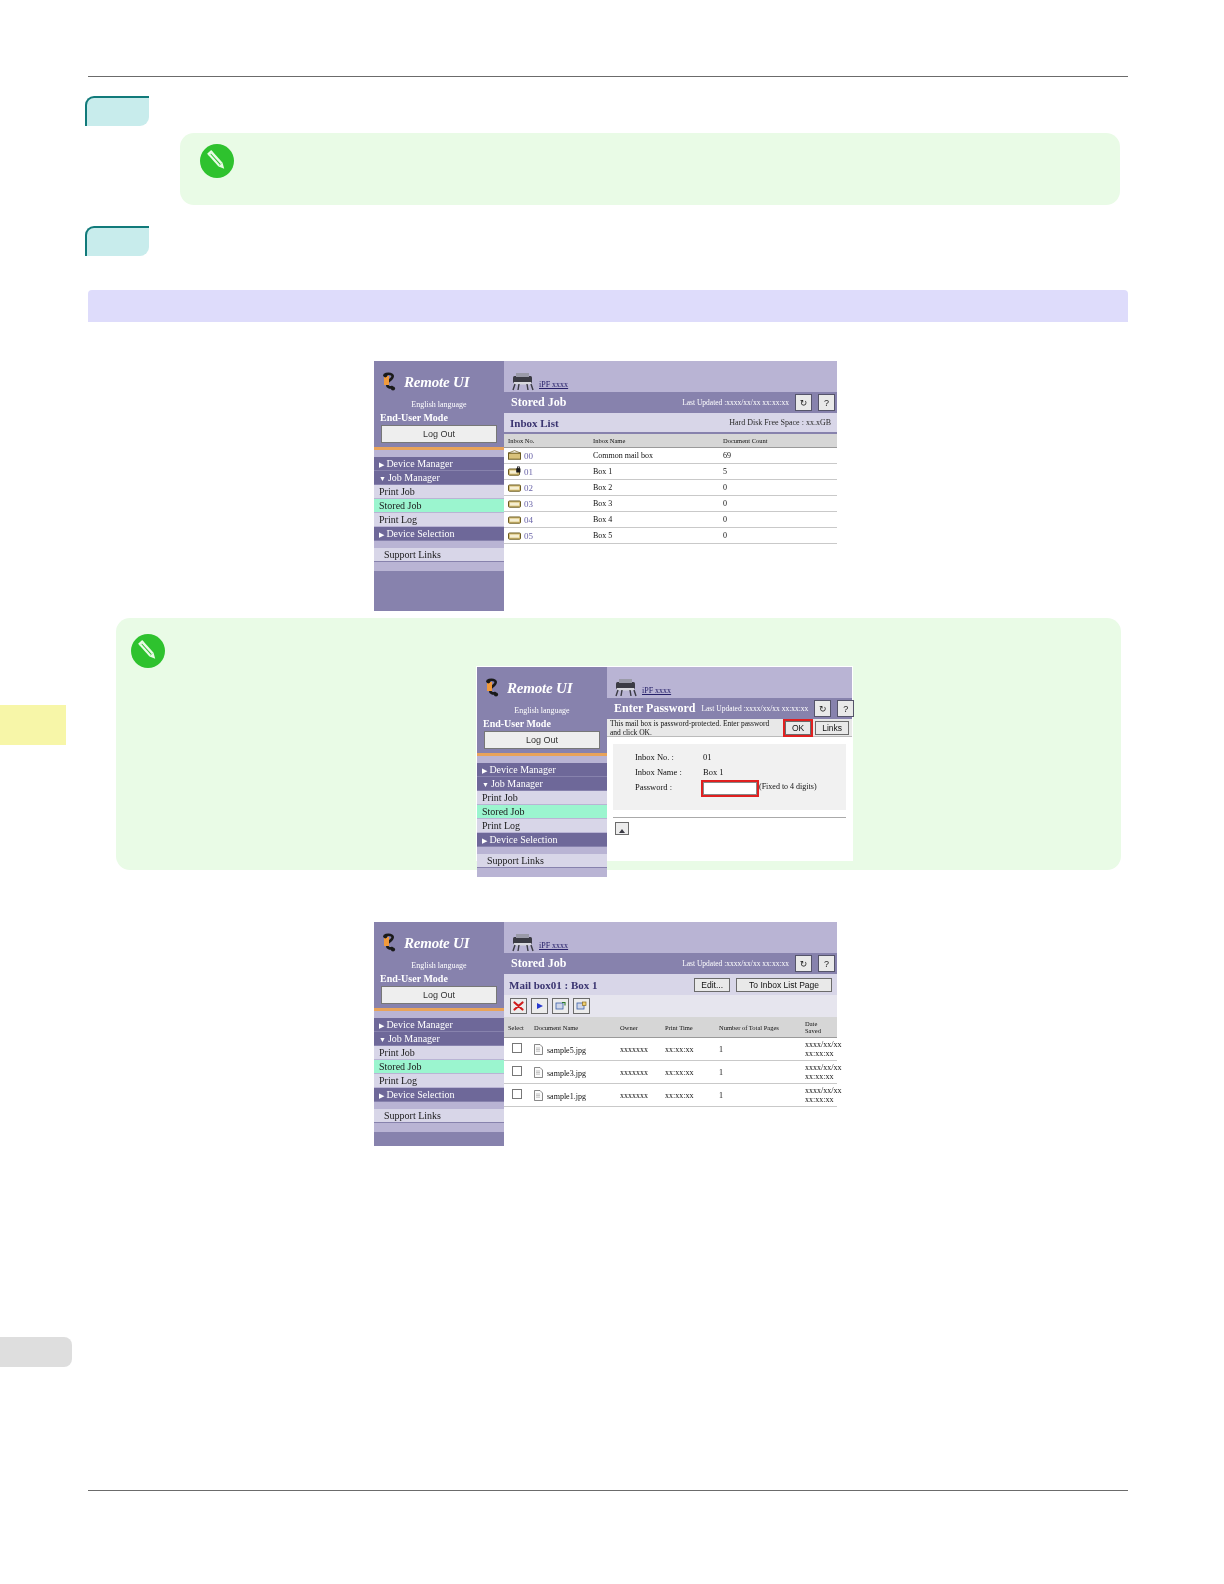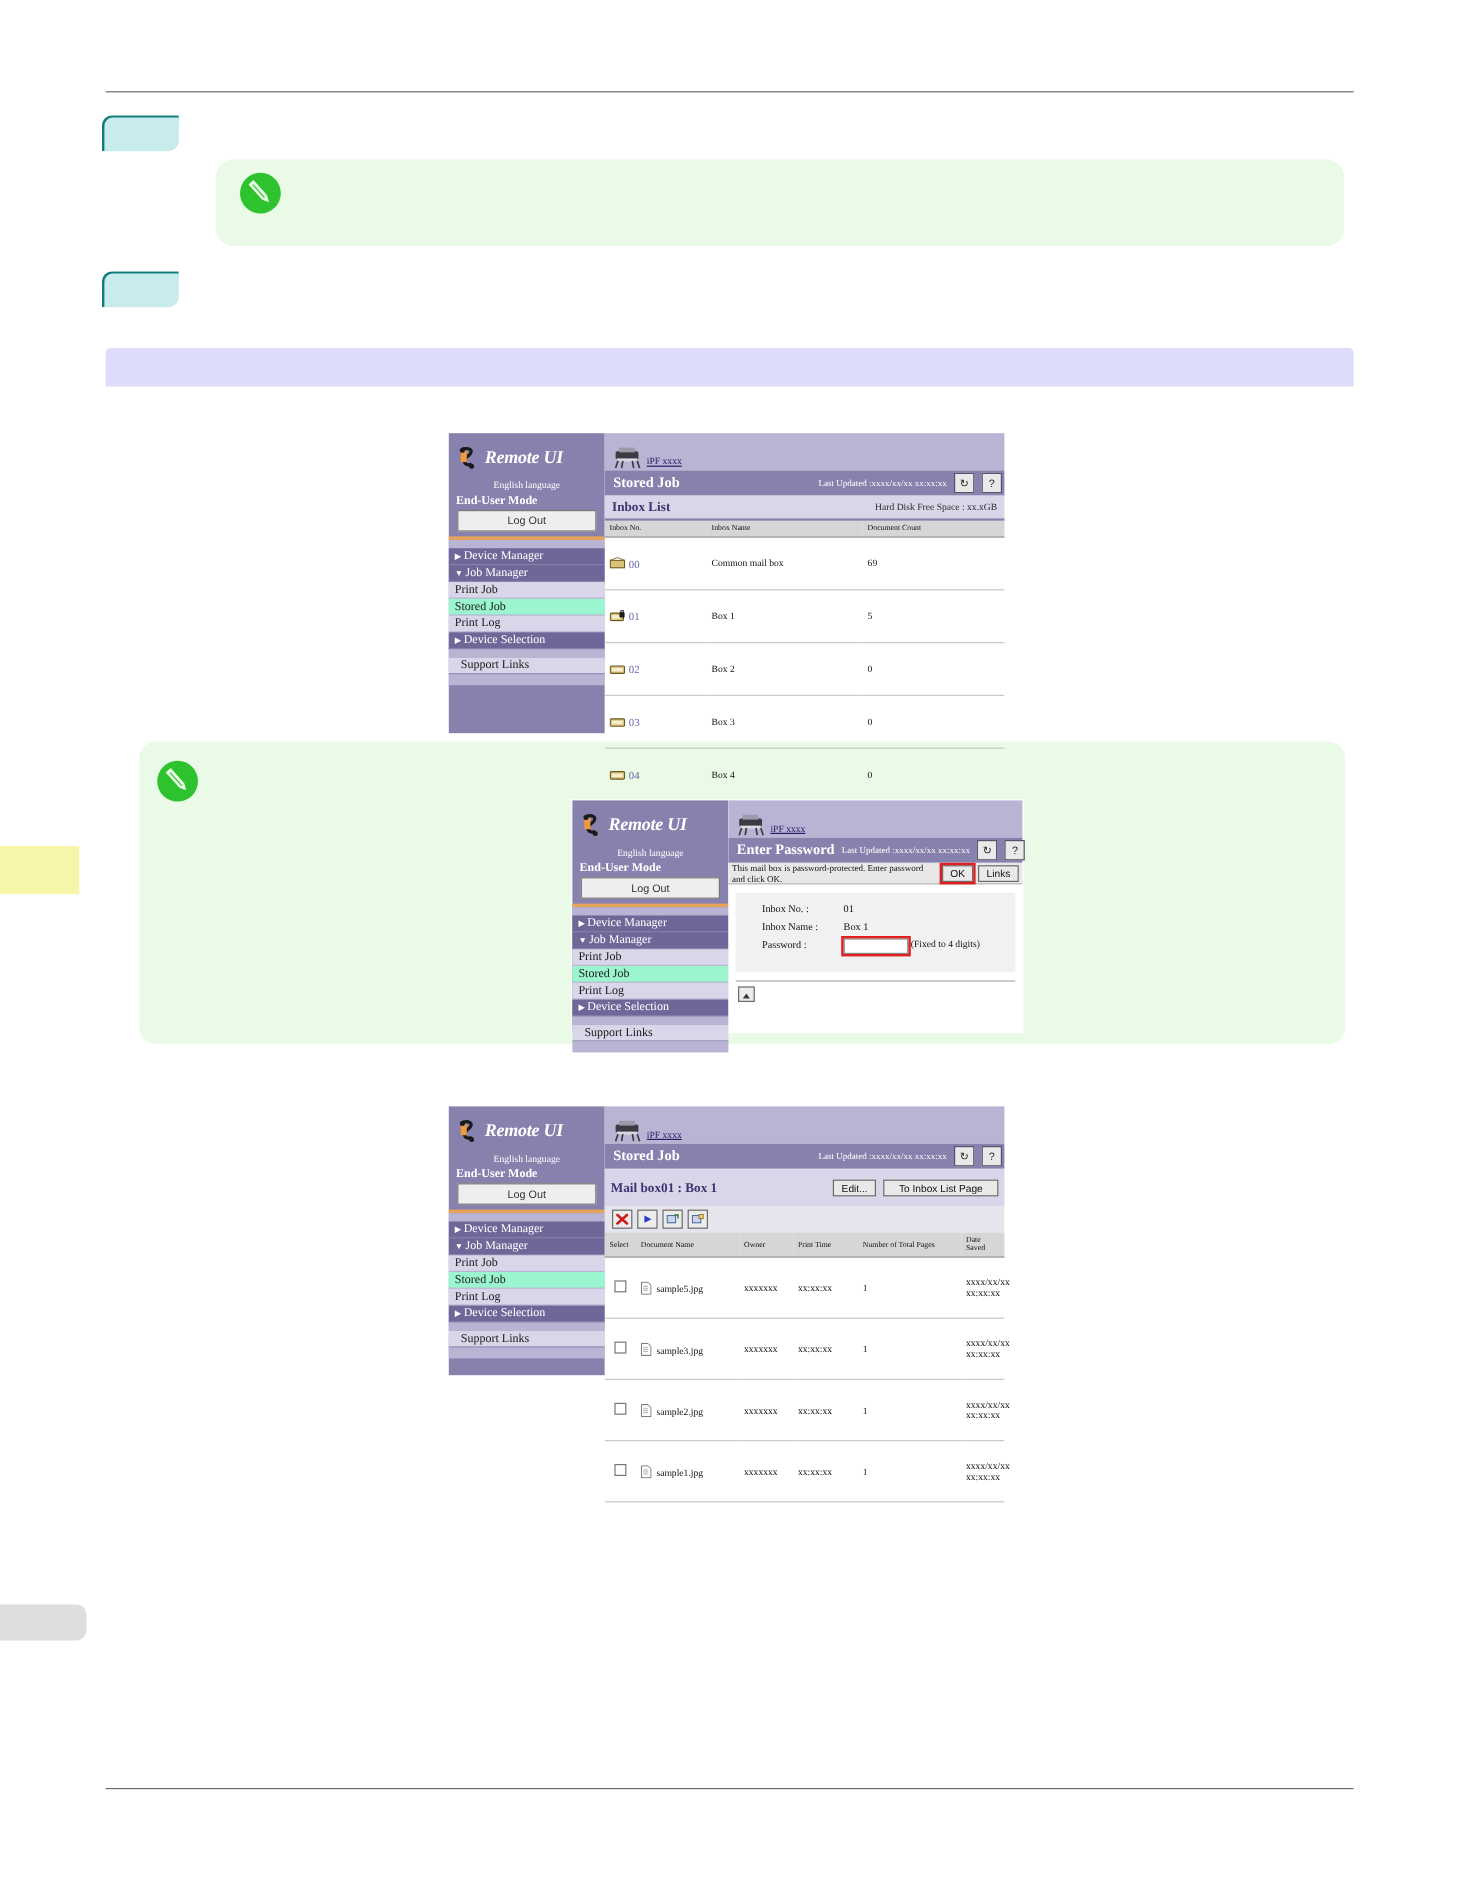--- a/index.html
+++ b/index.html
@@ -118,29 +118,29 @@
   .sect-bar .r{font-size:8px;color:#2b2b2b;font-family:"Liberation Serif", serif;}
 
   
   .tbl{width:100%;border-collapse:collapse;table-layout:fixed;}
   .tbl th{
     background:#d6d6d6;font-size:6.5px;font-weight:normal;text-align:left;
     padding:3px 4px;font-family:"Liberation Serif", serif;color:#111;
     border-bottom:1px solid #9a9a9a;
   }
   .tbl td{
-    font-size:8px;padding:16px 4px;font-family:"Liberation Serif", serif;color:#111;
+    font-size:8px;padding:2px 4px;font-family:"Liberation Serif", serif;color:#111;
     border-bottom:1px solid #c9c9c9;vertical-align:middle;
   }
   .inbox-no{color:#6a64a8;font-size:9px;}
   .mail-ico{display:inline-block;width:13px;height:10px;position:relative;vertical-align:-1px;margin-right:3px;}
 
   
   .mb-bar{
-    height:31px;background:#d8d6e8;display:flex;align-items:center;padding:0 5px;gap:6px;
+    height:21px;background:#d8d6e8;display:flex;align-items:center;padding:0 5px;gap:6px;
   }
   .mb-title{font-size:11px;font-weight:bold;color:#3a3470;font-family:"Liberation Serif", serif;flex:1;}
   .btn-3d{
     background:#e9e9e9;border:1px solid #6b6b6b;font-size:8.5px;color:#111;
     font-family:"Liberation Sans", sans-serif;padding:1px 6px;white-space:nowrap;
   }
   .tbar{height:22px;background:#e6e5ee;display:flex;align-items:center;gap:4px;padding:0 6px;}
   .tbtn{
     width:15px;height:14px;background:#ececec;border:1px solid #6b6b6b;
     display:flex;align-items:center;justify-content:center;
@@ -531,31 +531,20 @@
             <td>xxxxxxx</td>
             <td>xx:xx:xx</td>
             <td>1</td>
             <td>xxxx/xx/xx xx:xx:xx</td>
           </tr>
           <tr>
             <td style="text-align:center"><span class="chk"></span></td>
             <td><span class="doc-ico"><svg width="9" height="11" viewBox="0 0 9 11">
                     <polygon points="0.5,0.5 6,0.5 8.5,3 8.5,10.5 0.5,10.5" fill="#fbfbfb" stroke="#555" stroke-width="0.7"></polygon>
                     <path d="M2 4 H6 M2 5.6 H6 M2 7.2 H6" stroke="#999" stroke-width="0.6"></path>
-                  </svg></span><span>sample2.jpg</span></td>
-            <td>xxxxxxx</td>
-            <td>xx:xx:xx</td>
-            <td>1</td>
-            <td>xxxx/xx/xx xx:xx:xx</td>
-          </tr>
-          <tr>
-            <td style="text-align:center"><span class="chk"></span></td>
-            <td><span class="doc-ico"><svg width="9" height="11" viewBox="0 0 9 11">
-                    <polygon points="0.5,0.5 6,0.5 8.5,3 8.5,10.5 0.5,10.5" fill="#fbfbfb" stroke="#555" stroke-width="0.7"></polygon>
-                    <path d="M2 4 H6 M2 5.6 H6 M2 7.2 H6" stroke="#999" stroke-width="0.6"></path>
                   </svg></span><span>sample1.jpg</span></td>
             <td>xxxxxxx</td>
             <td>xx:xx:xx</td>
             <td>1</td>
             <td>xxxx/xx/xx xx:xx:xx</td>
           </tr>
         </tbody>
       </table>
     </div>
   </div>

